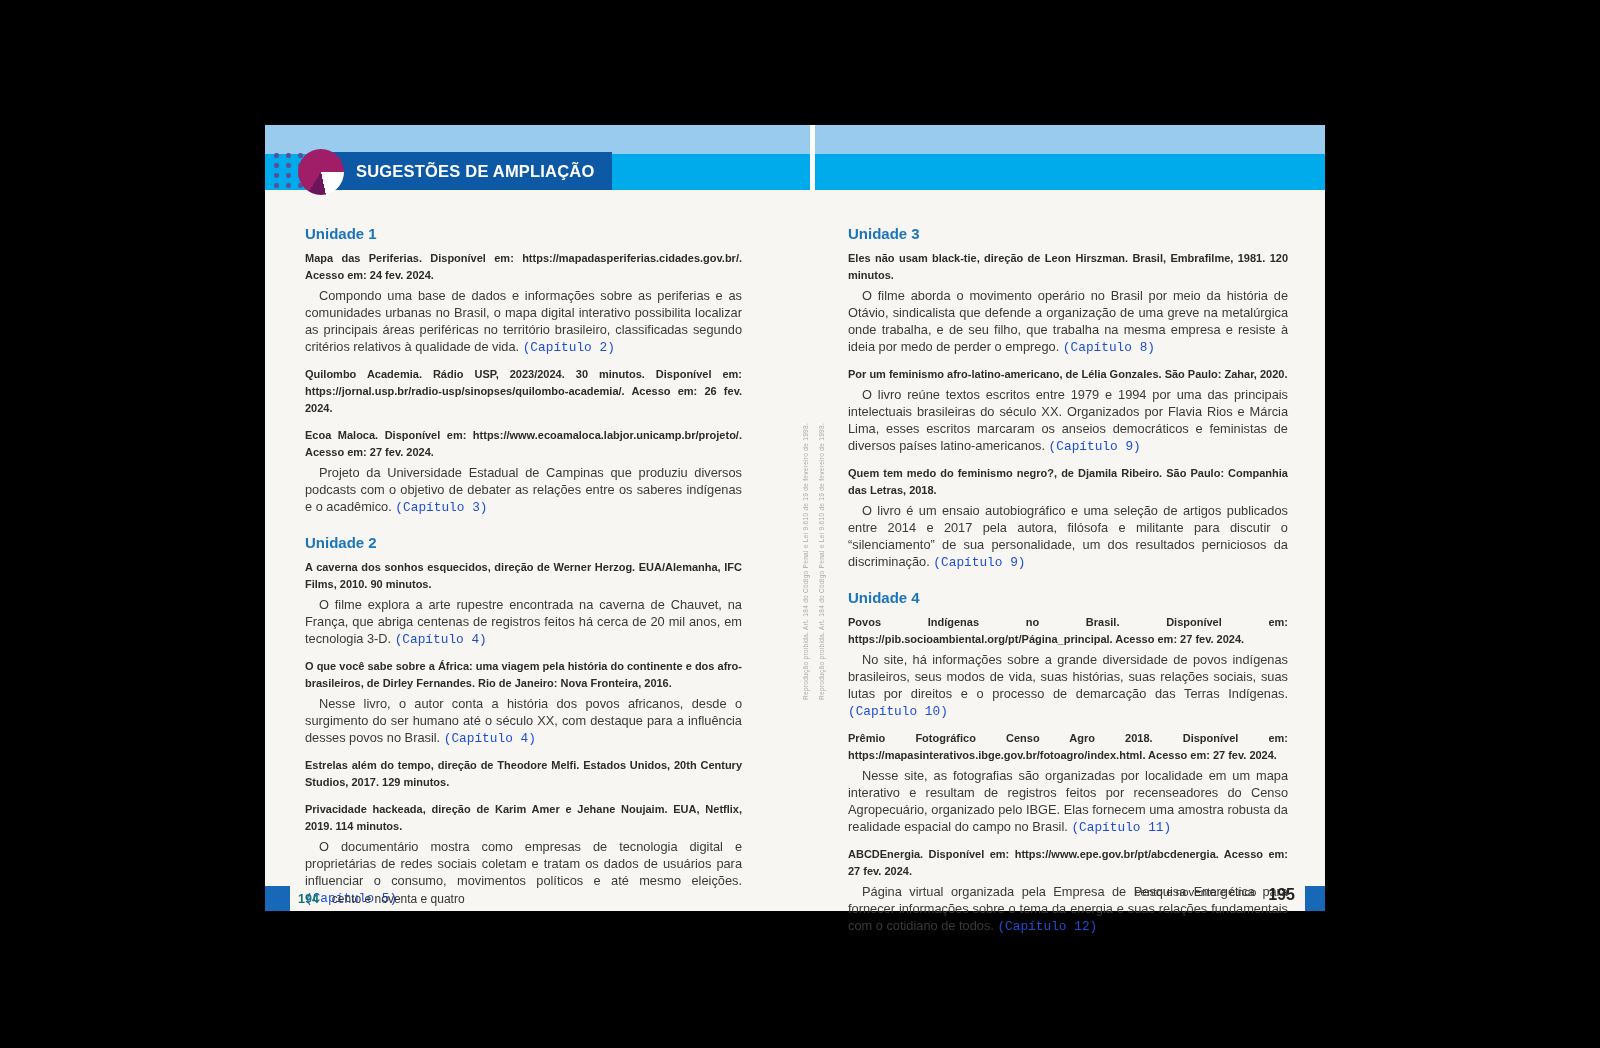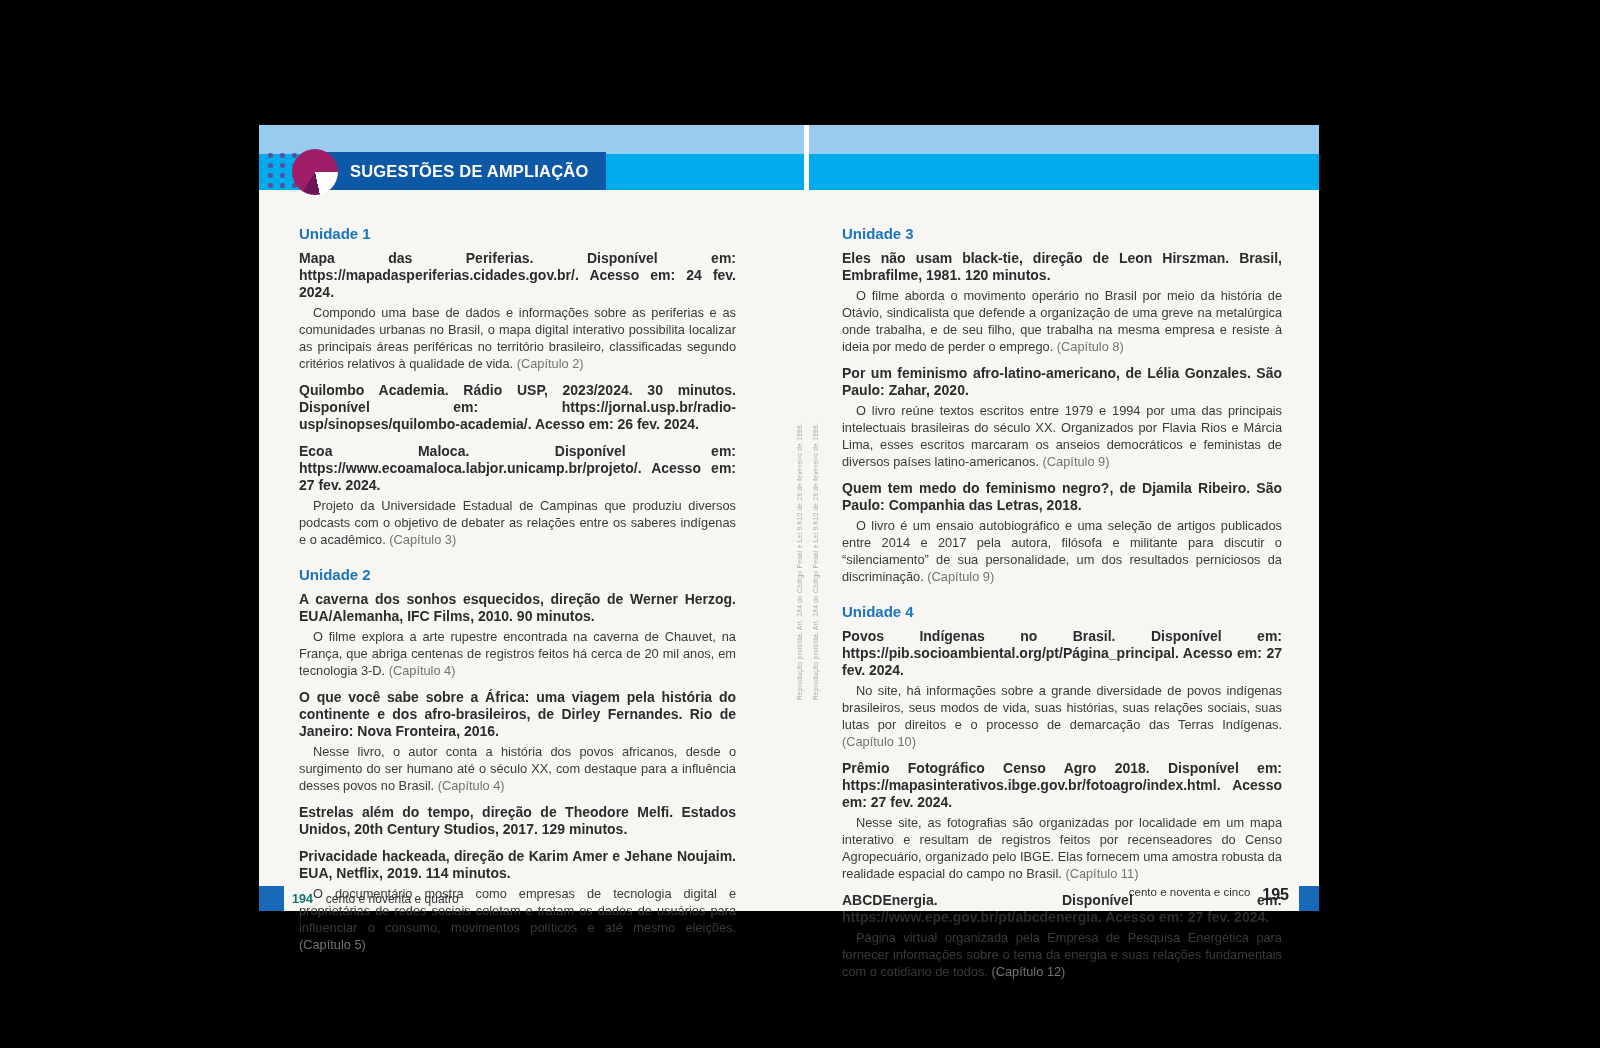--- a/index.html
+++ b/index.html
@@ -1,21 +1,21 @@
 <!DOCTYPE html>
 <html><head>
 <meta charset="utf-8">
 <style>
   html,body{margin:0;padding:0;}
   body{
     width:1600px;height:1048px;background:#000;position:relative;
     font-family:"Liberation Sans",sans-serif;overflow:hidden;
   }
   .spread{
-    position:absolute;left:259px;top:125px;width:1060px;height:786px;
+    position:absolute;left:265px;top:125px;width:1060px;height:786px;
     background:#f7f6f3;
   }
   
   .bar-light{position:absolute;left:0;top:0;width:1060px;height:29px;background:#98cbee;}
   .bar-cyan{position:absolute;left:0;top:29px;width:1060px;height:36px;background:#00abec;}
   .gutter-gap{position:absolute;left:545px;top:0;width:5px;height:65px;background:#fff;}
   .title-box{
     position:absolute;left:65px;top:27px;height:38px;background:#0e59a6;
     display:inline-flex;align-items:center;padding:0 18px 0 26px;z-index:2;
   }
@@ -35,27 +35,27 @@
   
   .col{position:absolute;top:100px;color:#3a3a3a;}
   .col-left{left:40px;width:437px;}
   .col-right{left:583px;width:440px;}
   .unit-heading{
     color:#1b75bc;font-size:15px;font-weight:bold;margin:18px 0 8px 0;
   }
   .col .section:first-child .unit-heading{margin-top:0;}
   .entry{margin-bottom:10px;}
   .entry-title{
-    margin:0 0 3px 0;font-weight:bold;font-size:14px;line-height:17px;
+    margin:0 0 3px 0;font-weight:bold;font-size:11px;line-height:17px;
     text-align:justify;color:#2c2c2c;word-break:break-word;
   }
   .entry-desc{
     margin:0;font-size:12.8px;line-height:17px;text-align:justify;text-indent:14px;
   }
-  .chap{color:#737373;}
+  .chap{color:#1d4ed8;font-family:Liberation Mono, monospace;}
   
   .folio-left{position:absolute;left:0;top:761px;display:flex;align-items:center;}
   .folio-left .sq{width:25px;height:25px;background:#1769b8;}
   .folio-left .num{font-weight:bold;font-size:12.5px;color:#0f766e;margin-left:8px;}
   .folio-left .words{font-size:12px;color:#333;margin-left:13px;}
   .folio-right{position:absolute;right:0;top:761px;display:flex;}
   .folio-right .sq{width:20px;height:25px;background:#1769b8;}
   .folio-right .num{font-weight:bold;font-size:16px;color:#222;margin:0 10px 0 12px;}
   .folio-right .words{font-size:11.5px;color:#333;}
   

